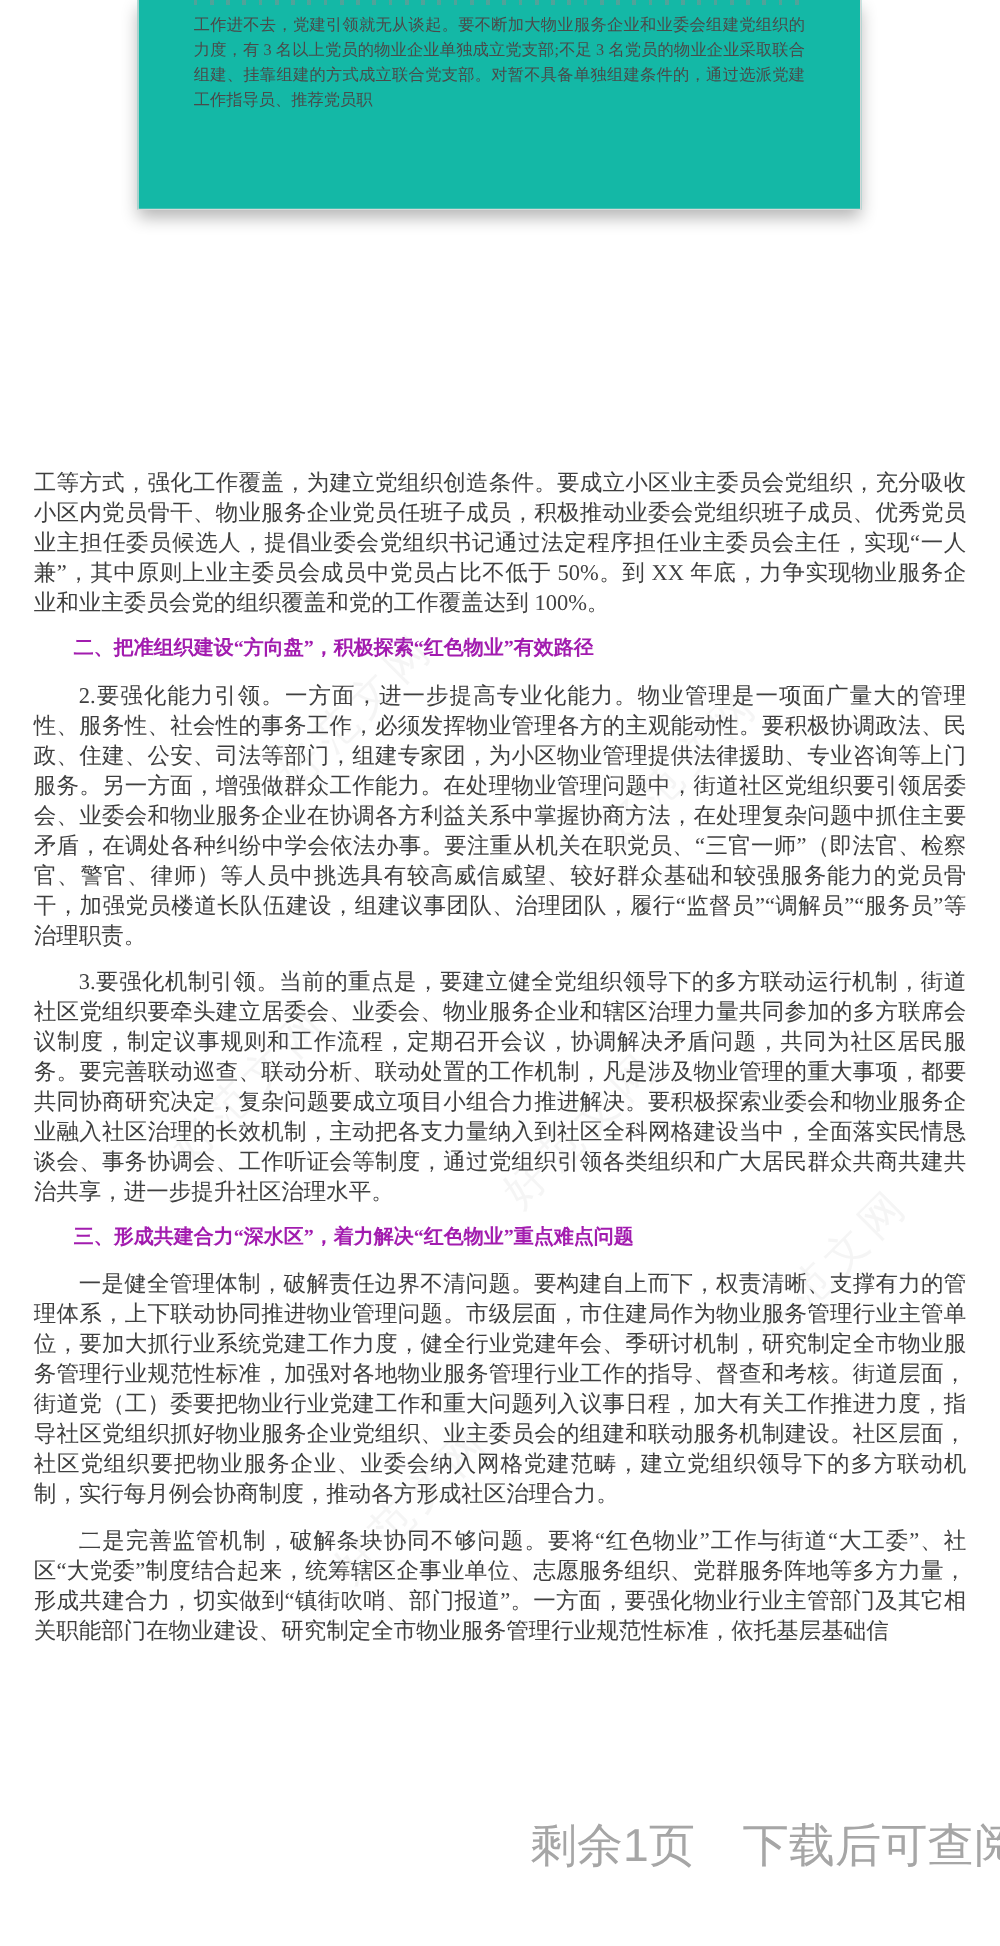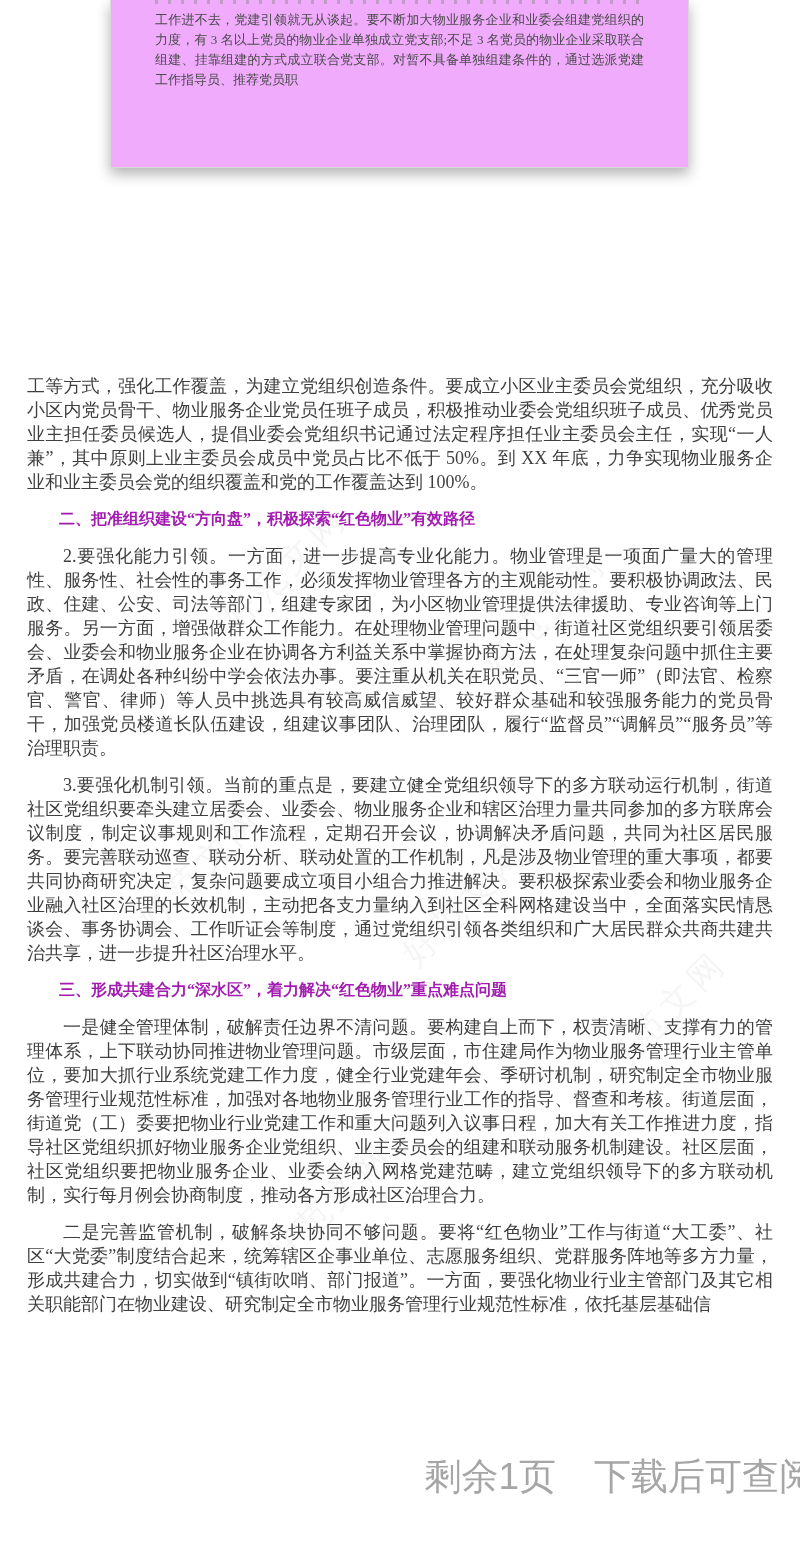--- a/index.html
+++ b/index.html
@@ -7,21 +7,21 @@
   body {
     width:800px; height:1557px;
     position:relative; overflow:hidden;
     font-family:"Liberation Serif","DejaVu Serif",serif;
   }
 
   
   .thumb {
     position:absolute; left:110px; top:0;
     width:579px; height:168px;
-    background:#f0abfc;
+    background:#14b8a6;
     border:1px solid #d9d9d9; border-top:none;
     box-shadow:0 6px 13px rgba(0,0,0,.30);
     overflow:hidden;
   }
   .thumb-inner {
     padding:0 44px;
     margin-top:-10px;
     font-size:13px; line-height:20px;
     color:#4a4a4a;
     text-align:justify;

